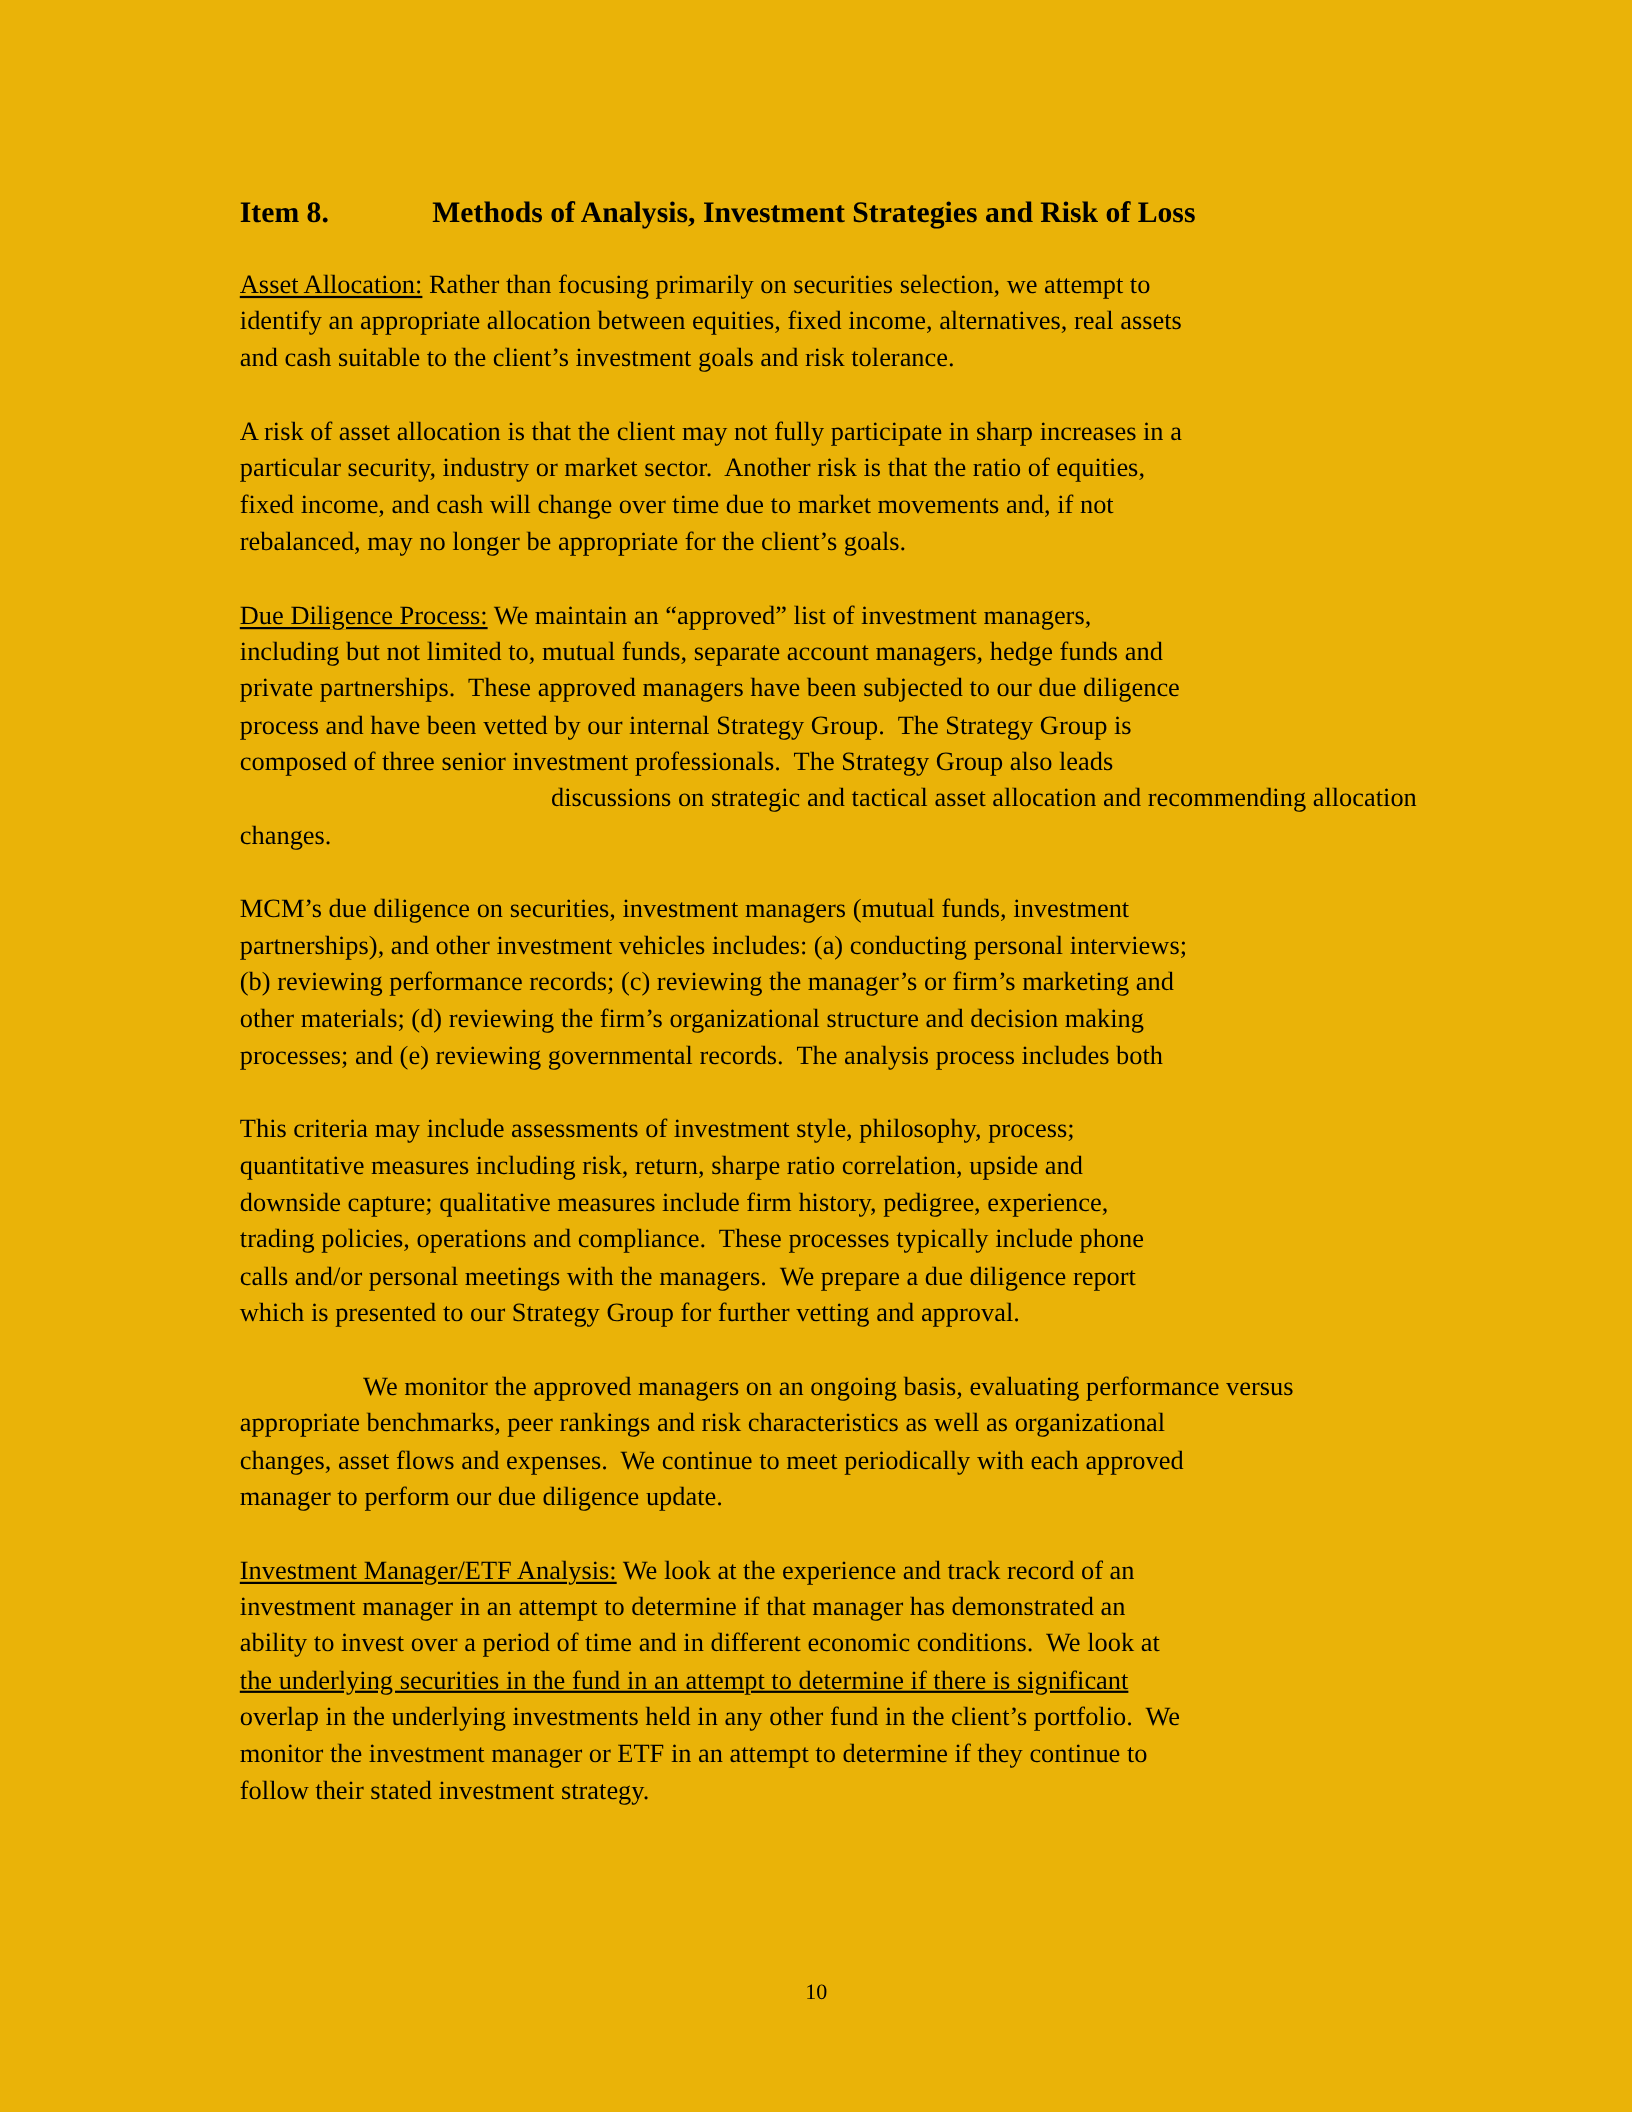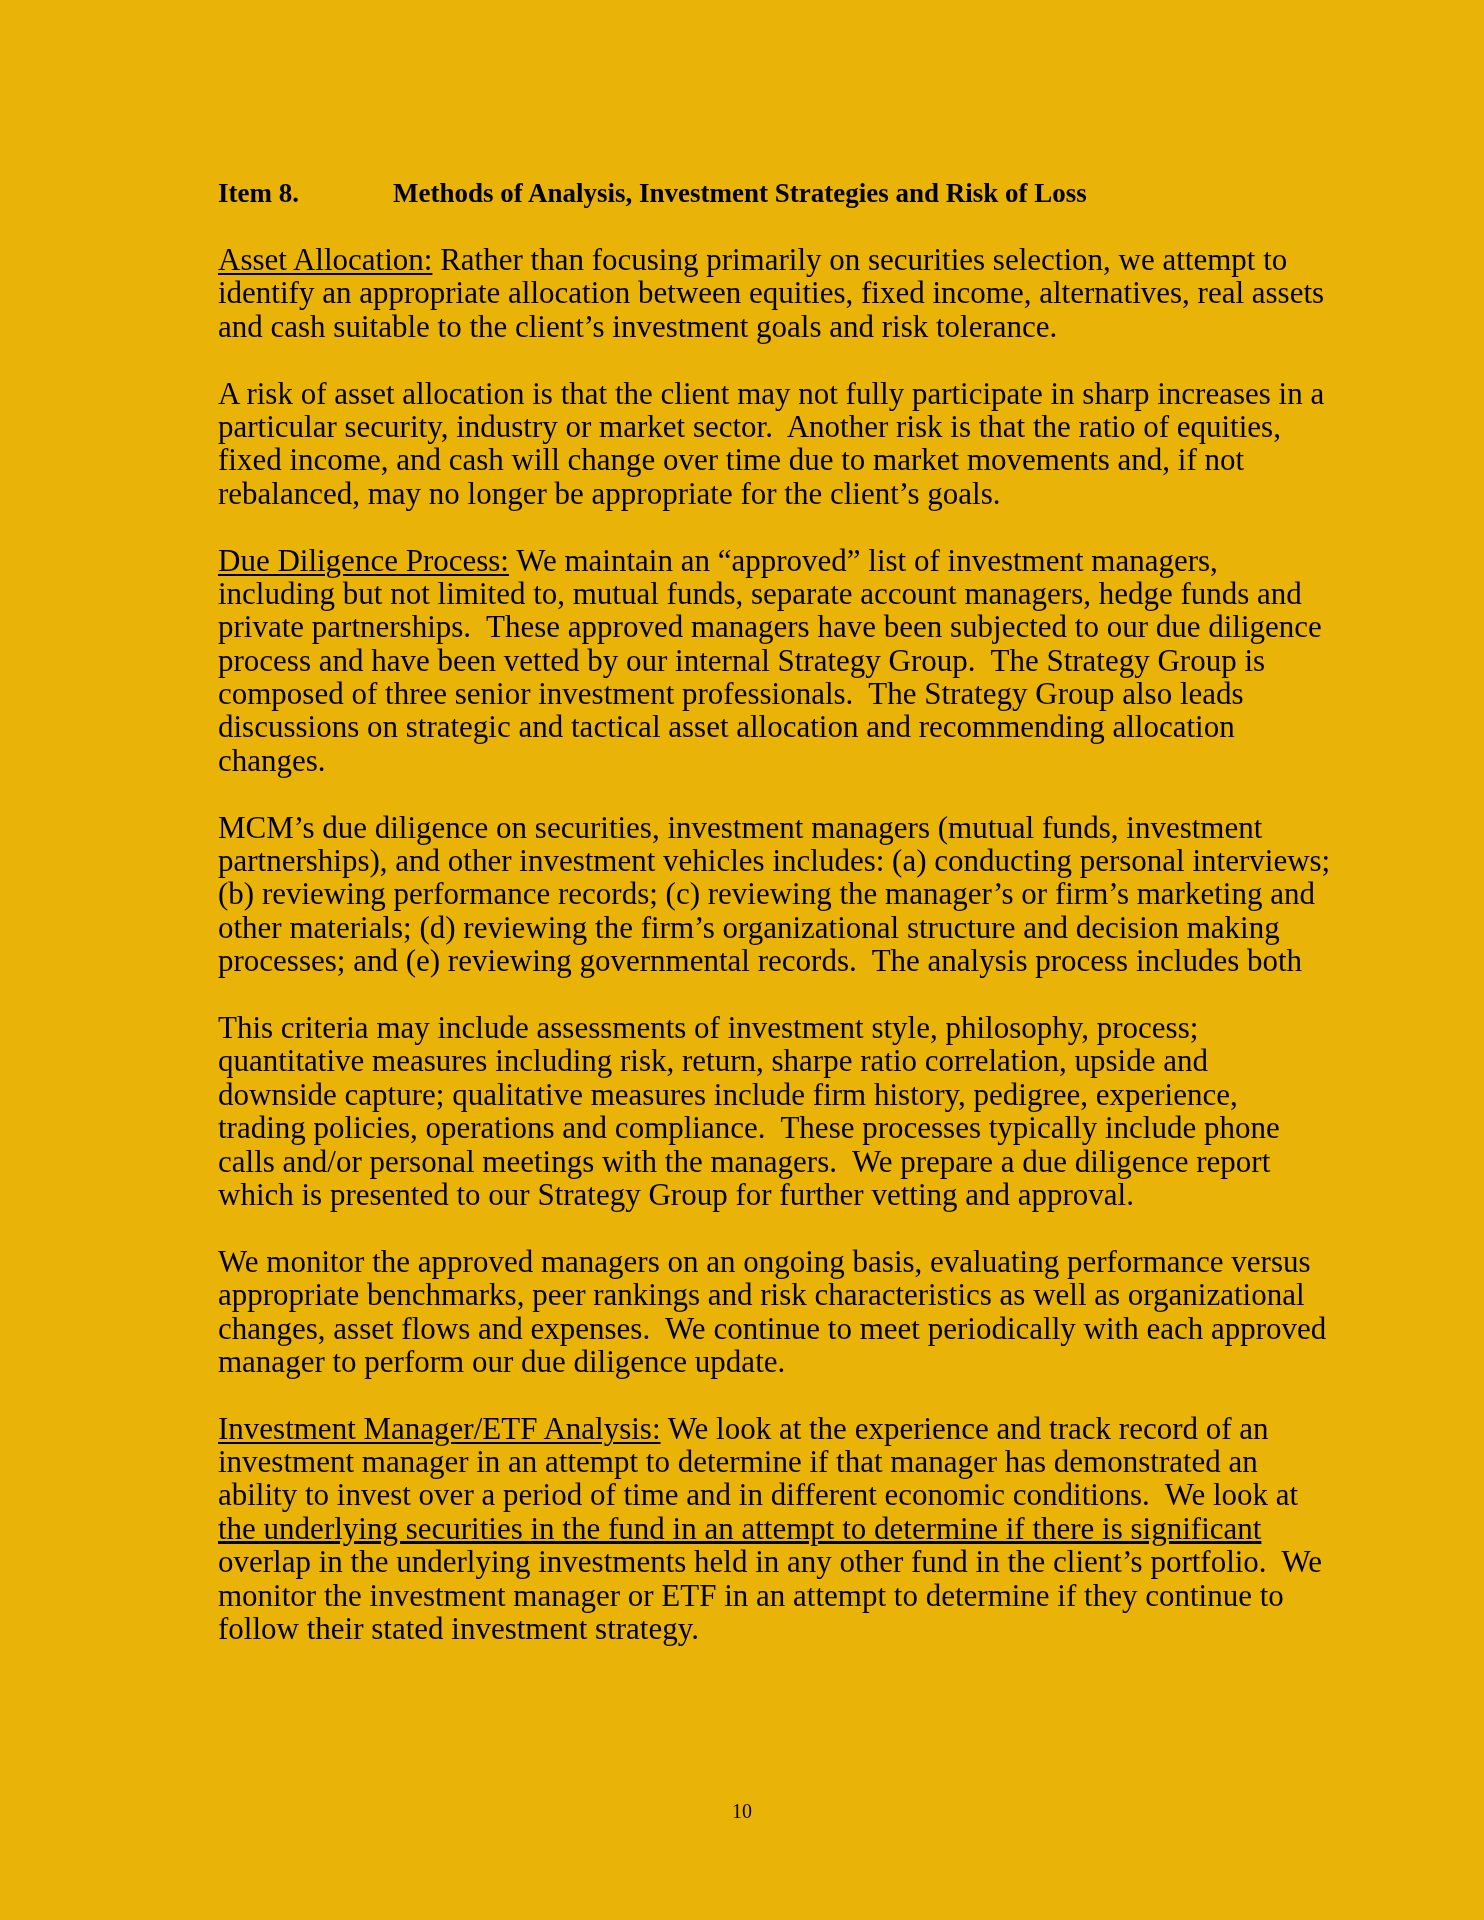--- a/index.html
+++ b/index.html
@@ -41,21 +41,21 @@
     .heading .item-title {
       position: absolute;
       left: 175px;
       top: 0;
     }
     .body-text {
       position: absolute;
       left: 218px;
       top: 243px;
       width: 1070px;
-      font-size: 31px;
+      font-size: 24px;
       line-height: 33.4px;
     }
     .para {
       margin: 0 0 33.4px 0;
     }
     .line {
       display: block;
       white-space: nowrap;
       height: 33.4px;
     }
@@ -98,21 +98,21 @@
       <span class="line" style="white-space: pre;">fixed income, and cash will change over time due to market movements and, if not</span>
       <span class="line" style="white-space: pre;">rebalanced, may no longer be appropriate for the client’s goals.</span>
     </p>
 
     <p class="para">
       <span class="line" style="white-space: pre;"><span class="u" style="white-space: pre;">Due Diligence Process:</span><span style="white-space: pre;"> We maintain an “approved” list of investment managers,</span></span>
       <span class="line" style="white-space: pre;">including but not limited to, mutual funds, separate account managers, hedge funds and</span>
       <span class="line" style="white-space: pre;">private partnerships.  These approved managers have been subjected to our due diligence</span>
       <span class="line" style="white-space: pre;">process and have been vetted by our internal Strategy Group.  The Strategy Group is</span>
       <span class="line" style="white-space: pre;">composed of three senior investment professionals.  The Strategy Group also leads</span>
-      <span class="line" style="white-space: pre;">discussions on strategic and tactical asset allocation and recommending allocation</span>
+      <span class="line" style="white-space: pre; text-align: right;">discussions on strategic and tactical asset allocation and recommending allocation</span>
       <span class="line" style="white-space: pre;">changes.</span>
     </p>
 
     <p class="para">
       <span class="line" style="white-space: pre;">MCM’s due diligence on securities, investment managers (mutual funds, investment</span>
       <span class="line" style="white-space: pre;">partnerships), and other investment vehicles includes: (a) conducting personal interviews;</span>
       <span class="line" style="white-space: pre;">(b) reviewing performance records; (c) reviewing the manager’s or firm’s marketing and</span>
       <span class="line" style="white-space: pre;">other materials; (d) reviewing the firm’s organizational structure and decision making</span>
       <span class="line" style="white-space: pre;">processes; and (e) reviewing governmental records.  The analysis process includes both</span>
     </p>

